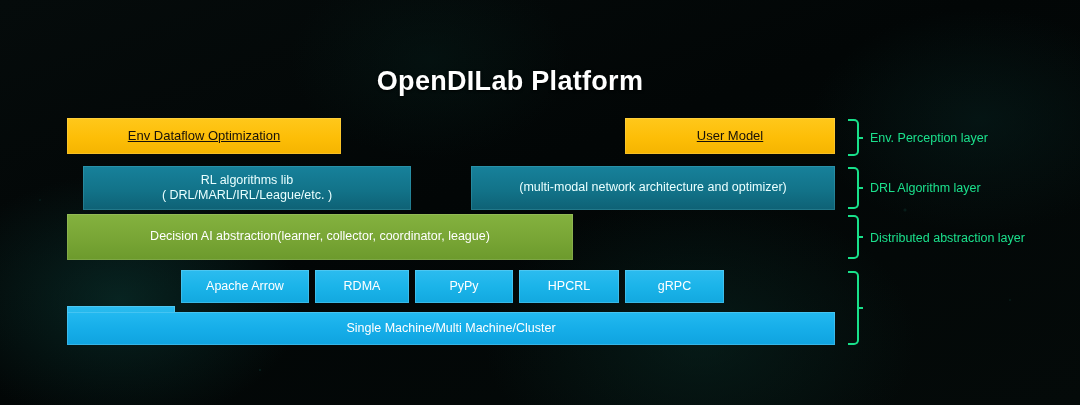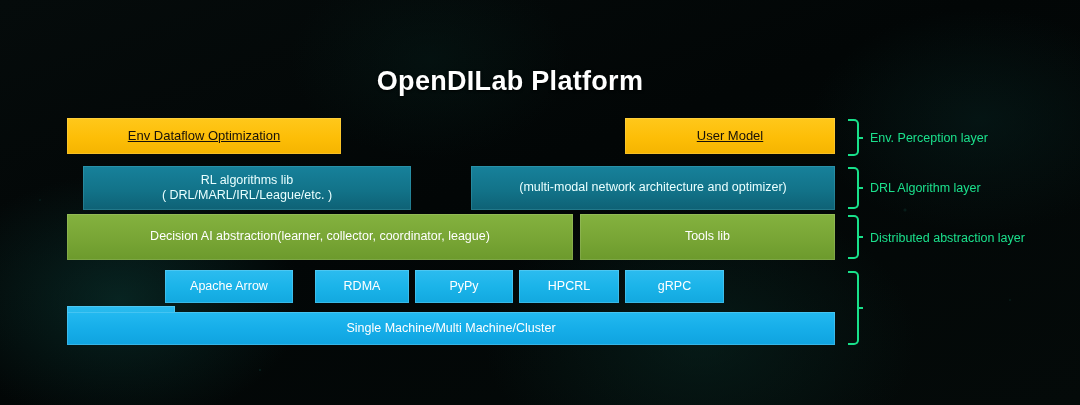--- a/index.html
+++ b/index.html
@@ -166,28 +166,25 @@
   </div>
   <div class="box r2 r2-b">
     <span>
       <span class="two-line">(multi-modal network architecture and optimizer)</span>
     </span>
   </div>
 
   <div class="box r3 r3-a">
     <span>Decision AI abstraction(learner, collector, coordinator, league)</span>
   </div>
-  <div class="box r3 r3-b">
-    <span>Tools lib</span>
-  </div>
 
   <div class="box r4" style="left:67px;width:108px;margin-top:36px;">
     <span>TreeTensor</span>
   </div>
-  <div class="box r4" style="left:165px;width:128px;">
+  <div class="box r4" style="left:181px;width:128px;">
     <span>Apache Arrow</span>
   </div>
   <div class="box r4" style="left:315px;width:94px;">
     <span>RDMA</span>
   </div>
   <div class="box r4" style="left:415px;width:98px;">
     <span>PyPy</span>
   </div>
   <div class="box r4" style="left:519px;width:100px;">
     <span>HPCRL</span>

